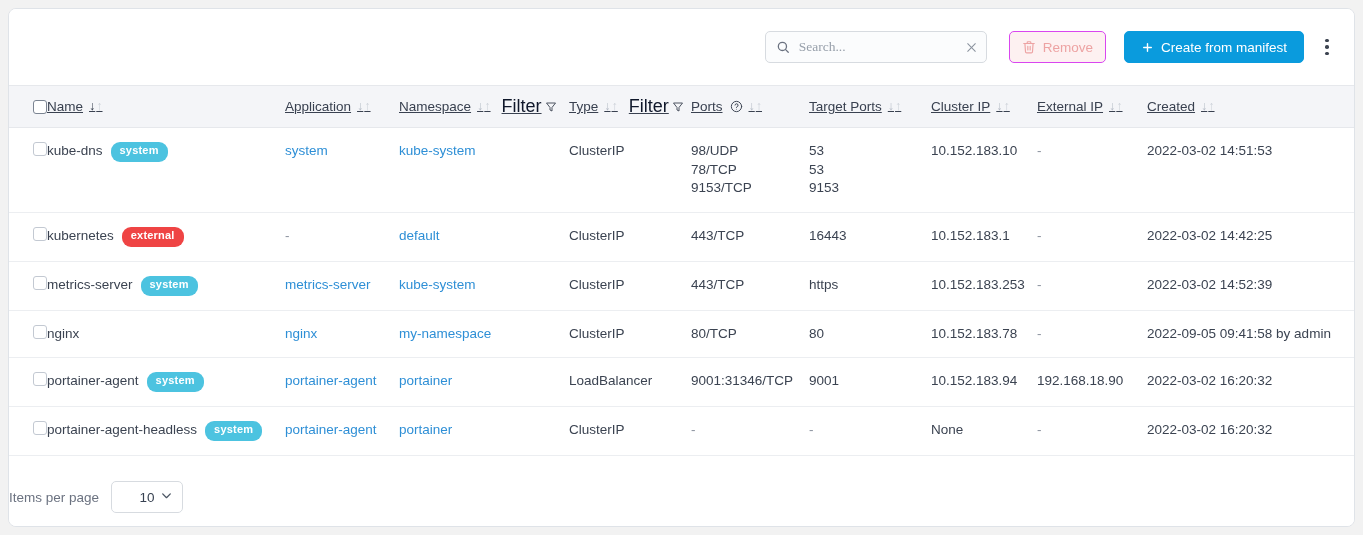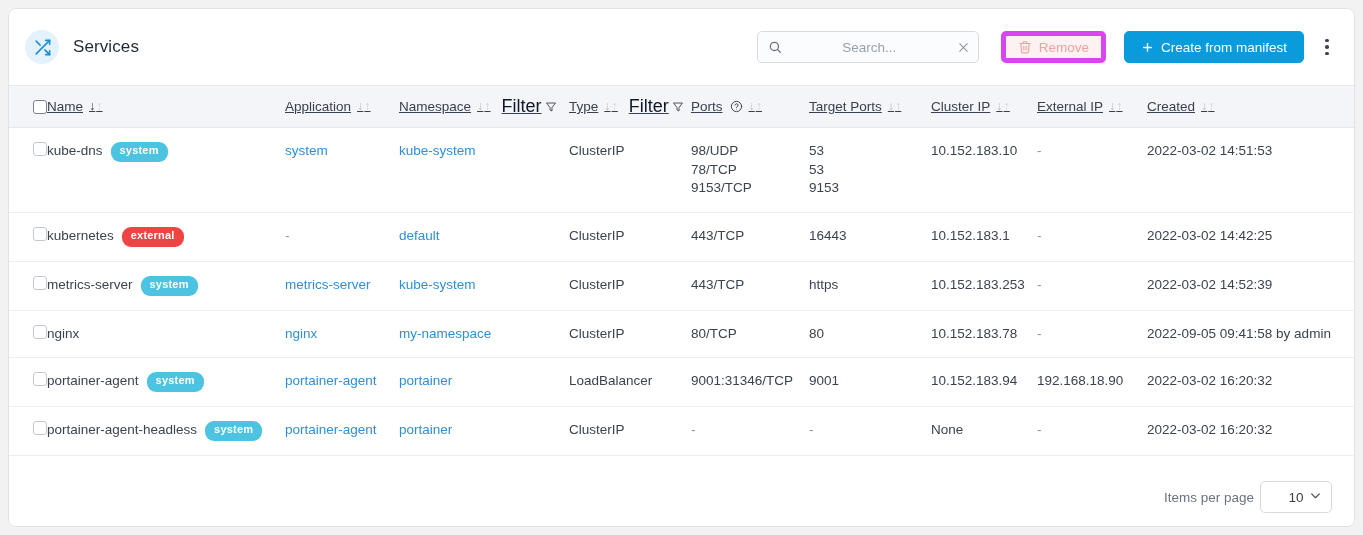--- a/index.html
+++ b/index.html
@@ -53,43 +53,42 @@
     background: #fbfcfd;
     display: flex;
     align-items: center;
     padding: 0 8px 0 10px;
     gap: 7px;
   }
   .search-input {
     border: none; outline: none; background: transparent;
     flex: 1 1 auto;
     font-size: 13.5px;
-    font-family: Liberation Sans, sans-serif;
+    font-family: Liberation Serif, serif;
     color: #4b5563;
     min-width: 0;
-    text-align: center;
   }
   .search-input::placeholder { color: #98a0ab; }
   .clear-x { cursor: pointer; display: flex; }
 
   .btn {
     height: 32px;
     border-radius: 5px;
     display: inline-flex;
     align-items: center;
     gap: 7px;
     font-size: 13.5px;
     padding: 0 14px;
     cursor: pointer;
     white-space: nowrap;
     font-family: "Liberation Sans", sans-serif;
   }
   .btn-remove {
     background: #fdf1f1;
-    border: 5px solid #d946ef;
+    border: 1px solid #d946ef;
     color: #eda3a3;
     margin-left: 22px;
     padding: 0 12px;
   }
   .btn-create {
     background: #0a9bdd;
     border: 1px solid #0a9bdd;
     color: #ffffff;
     margin-left: 18px;
     padding: 0 16px;
@@ -180,23 +179,22 @@
   .badge-system { background: #4cc3e0; }
   .badge-external { background: #ef4444; }
   .ports-line { display: block; }
 
   
   .footer {
     flex: 0 0 auto;
     height: 58px;
     display: flex;
     align-items: center;
-    justify-content: flex-end;
     padding: 0 22px 0 0;
-    gap: 6px;
+    gap: 12px;
     background: #ffffff;
   }
   .ipp-label { font-size: 13.5px; color: #6b7280; }
   .ipp-select {
     -webkit-appearance: none; appearance: none;
     width: 72px; height: 32px;
     border: 1px solid #d7dbe0;
     border-radius: 5px;
     background: #ffffff;
     font-size: 13.5px;
@@ -213,32 +211,20 @@
     pointer-events: none;
     color: #4b5563;
   }
 </style>
 </head>
 <body>
 
 <div class="card">
 
   <div class="toolbar">
-    <div class="title-wrap">
-      <span class="title-icon">
-        <svg width="19" height="19" viewBox="0 0 24 24" fill="none" stroke="#1a8fd1" stroke-width="2" stroke-linecap="round" stroke-linejoin="round">
-          <polyline points="16 3 21 3 21 8"></polyline>
-          <line x1="4" y1="20" x2="21" y2="3"></line>
-          <polyline points="21 16 21 21 16 21"></polyline>
-          <line x1="15" y1="15" x2="21" y2="21"></line>
-          <line x1="4" y1="4" x2="9" y2="9"></line>
-        </svg>
-      </span>
-      <span class="page-title">Services</span>
-    </div>
 
     <div class="spacer"></div>
 
     <div class="search-box">
       <span style="display:flex">
         <svg width="14" height="14" viewBox="0 0 24 24" fill="none" stroke="#6b7280" stroke-width="2.2" stroke-linecap="round">
           <circle cx="11" cy="11" r="7"></circle>
           <line x1="16.5" y1="16.5" x2="21" y2="21"></line>
         </svg>
       </span>

